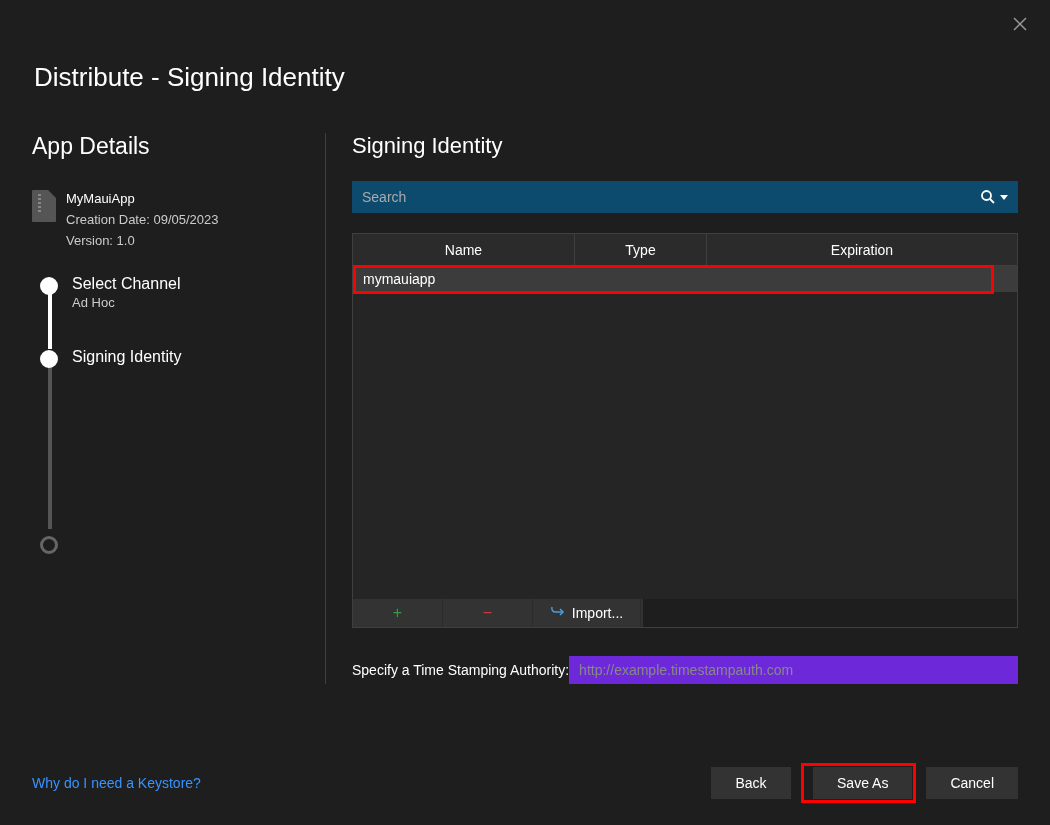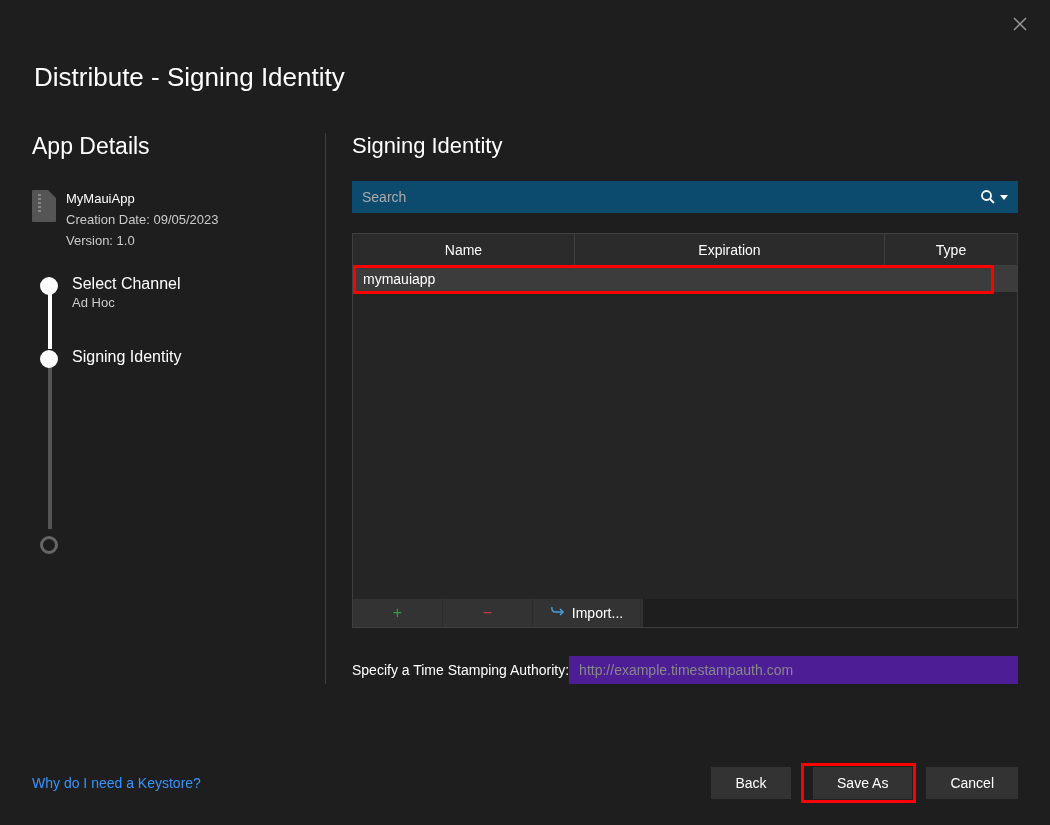--- a/index.html
+++ b/index.html
@@ -268,21 +268,21 @@
       align-items: center;
       gap: 0;
       margin-top: 28px;
     }
     .timestamp-label {
       font-size: 14px;
       color: #ffffff;
     }
     .timestamp-input {
       flex: 1;
-      background: #4c1d95;
+      background: #6d28d9;
       border: none;
       color: #aaa;
       font-size: 14px;
       padding: 6px 10px;
       outline: none;
     }
     .timestamp-input::placeholder {
       color: #888;
     }
     .footer {
@@ -382,22 +382,22 @@
         </svg>
         <svg width="8" height="5" viewBox="0 0 8 5">
             <path d="M0 0 L4 5 L8 0" fill="#ffffff"></path>
           </svg>
       </div>
     </div>
 
     <div class="table-container">
       <div class="table-header">
         <div class="th col-name">Name</div>
+        <div class="th col-type">Type</div>
         <div class="th col-exp">Expiration</div>
-        <div class="th col-type">Type</div>
       </div>
       <div class="table-body">
         <div class="table-row">
           <div class="td col-name">mymauiapp</div>
           <div class="td col-exp"></div>
           <div class="td col-type"></div>
         </div>
         <div class="row-highlight"></div>
       </div>
       <div class="table-toolbar">

